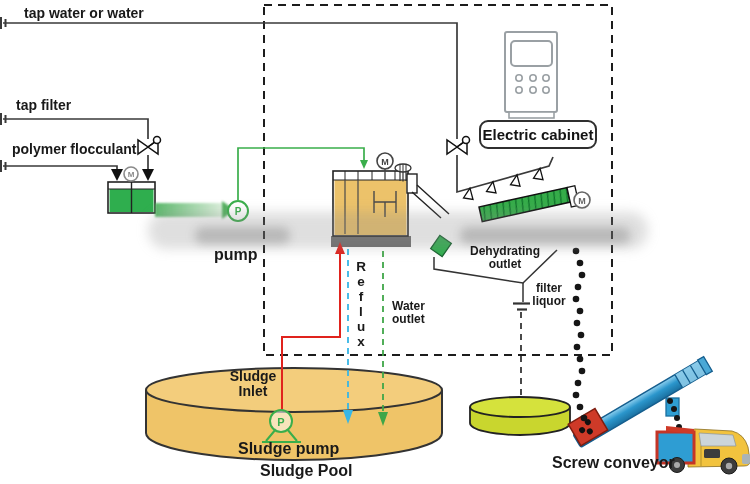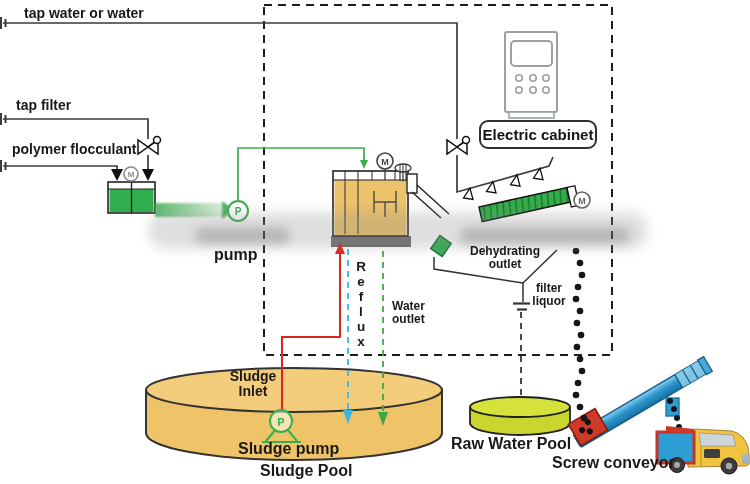--- a/index.html
+++ b/index.html
@@ -275,16 +275,15 @@
   <span>x</span>
 </div>
 
 <div class="lbl sz15" style="left:238px;top:441px;">Sludge pump</div>
 
 <div class="lbl sz14 center" style="left:224px;top:369px;width:58px;">
   <span>Sludge</span><br>
   <span>Inlet</span>
 </div>
 <div class="lbl sz15" style="left:260px;top:463px;">Sludge Pool</div>
-<div class="lbl sz15" style="left:451px;top:436px;">Raw Water Pool</div>
 <div class="lbl sz15" style="left:552px;top:455px;">Screw conveyor</div>
 
 </div>
 
 </body></html>

